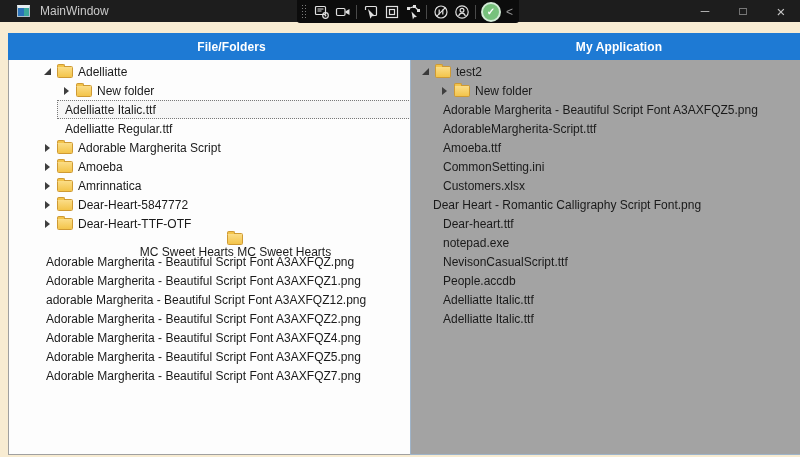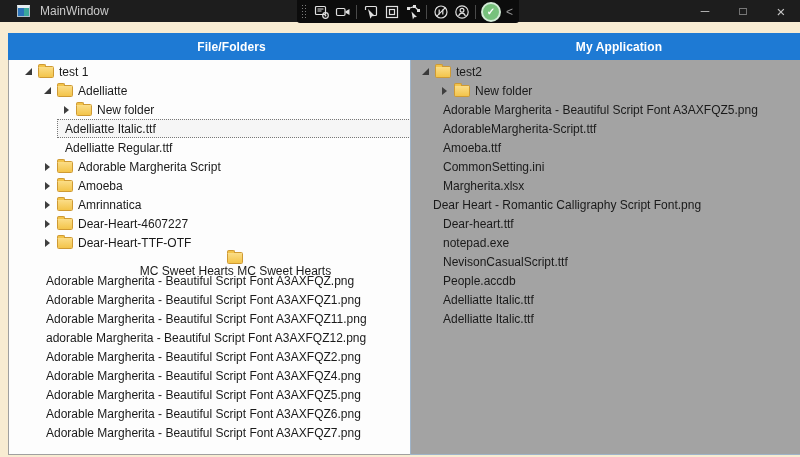--- a/index.html
+++ b/index.html
@@ -137,28 +137,23 @@
   </div>
 
 <div class="workarea">
 
   <div class="panel panel-left">
     <div class="panel-header">
       <span>File/Folders</span>
     </div>
     <div class="panel-body">
       <div>
-          <div class="trow" style="margin-left: 10px;">
+          <div class="trow" style="margin-left: 29px;">
             <span class="expander expanded"></span>
             <span class="folder-icon"></span>
-            <span class="tlabel">test 1</span>
-          </div>
-          <div class="trow" style="margin-left: 29px;">
-            <span class="expander expanded"></span>
-            <span class="folder-icon"></span>
             <span class="tlabel">Adelliatte</span>
           </div>
           <div class="trow" style="margin-left: 48px;">
             <span class="expander collapsed"></span>
             <span class="folder-icon"></span>
             <span class="tlabel">New folder</span>
           </div>
           <div class="trow focused" style="margin-left: 48px;">
             <span class="spacer"></span>
             <span class="tlabel">Adelliatte Italic.ttf</span>
@@ -178,21 +173,21 @@
             <span class="tlabel">Amoeba</span>
           </div>
           <div class="trow" style="margin-left: 29px;">
             <span class="expander collapsed"></span>
             <span class="folder-icon"></span>
             <span class="tlabel">Amrinnatica</span>
           </div>
           <div class="trow" style="margin-left: 29px;">
             <span class="expander collapsed"></span>
             <span class="folder-icon"></span>
-            <span class="tlabel">Dear-Heart-4607227</span>
+            <span class="tlabel">Dear-Heart-5847772</span>
           </div>
           <div class="trow" style="margin-left: 29px;">
             <span class="expander collapsed"></span>
             <span class="folder-icon"></span>
             <span class="tlabel">Dear-Heart-TTF-OTF</span>
           </div>
           <div class="trow" style="margin-left: 29px; flex-direction: column;">
             <span class="spacer"></span>
             <span class="folder-icon"></span>
             <span class="tlabel">MC Sweet Hearts MC Sweet Hearts</span>
@@ -200,41 +195,33 @@
           <div class="trow" style="margin-left: 29px;">
             <span class="spacer"></span>
             <span class="tlabel">Adorable Margherita - Beautiful Script Font A3AXFQZ.png</span>
           </div>
           <div class="trow" style="margin-left: 29px;">
             <span class="spacer"></span>
             <span class="tlabel">Adorable Margherita - Beautiful Script Font A3AXFQZ1.png</span>
           </div>
           <div class="trow" style="margin-left: 29px;">
             <span class="spacer"></span>
-            <span class="tlabel">Adorable Margherita - Beautiful Script Font A3AXFQZ11.png</span>
-          </div>
-          <div class="trow" style="margin-left: 29px;">
-            <span class="spacer"></span>
             <span class="tlabel">adorable Margherita - Beautiful Script Font A3AXFQZ12.png</span>
           </div>
           <div class="trow" style="margin-left: 29px;">
             <span class="spacer"></span>
             <span class="tlabel">Adorable Margherita - Beautiful Script Font A3AXFQZ2.png</span>
           </div>
           <div class="trow" style="margin-left: 29px;">
             <span class="spacer"></span>
             <span class="tlabel">Adorable Margherita - Beautiful Script Font A3AXFQZ4.png</span>
           </div>
           <div class="trow" style="margin-left: 29px;">
             <span class="spacer"></span>
             <span class="tlabel">Adorable Margherita - Beautiful Script Font A3AXFQZ5.png</span>
-          </div>
-          <div class="trow" style="margin-left: 29px;">
-            <span class="spacer"></span>
-            <span class="tlabel">Adorable Margherita - Beautiful Script Font A3AXFQZ6.png</span>
           </div>
           <div class="trow" style="margin-left: 29px;">
             <span class="spacer"></span>
             <span class="tlabel">Adorable Margherita - Beautiful Script Font A3AXFQZ7.png</span>
           </div>
         </div>
       <div class="vscroll">
         <div class="sb-btn up"></div>
         <div class="sb-thumb"></div>
         <div class="sb-btn down"></div>
@@ -269,21 +256,21 @@
           <div class="trow" style="margin-left: 24px;">
             <span class="spacer"></span>
             <span class="tlabel">Amoeba.ttf</span>
           </div>
           <div class="trow" style="margin-left: 24px;">
             <span class="spacer"></span>
             <span class="tlabel">CommonSetting.ini</span>
           </div>
           <div class="trow" style="margin-left: 24px;">
             <span class="spacer"></span>
-            <span class="tlabel">Margherita.xlsx</span>
+            <span class="tlabel">Customers.xlsx</span>
           </div>
           <div class="trow" style="margin-left: 14px;">
             <span class="spacer"></span>
             <span class="tlabel">Dear Heart - Romantic Calligraphy Script Font.png</span>
           </div>
           <div class="trow" style="margin-left: 24px;">
             <span class="spacer"></span>
             <span class="tlabel">Dear-heart.ttf</span>
           </div>
           <div class="trow" style="margin-left: 24px;">

